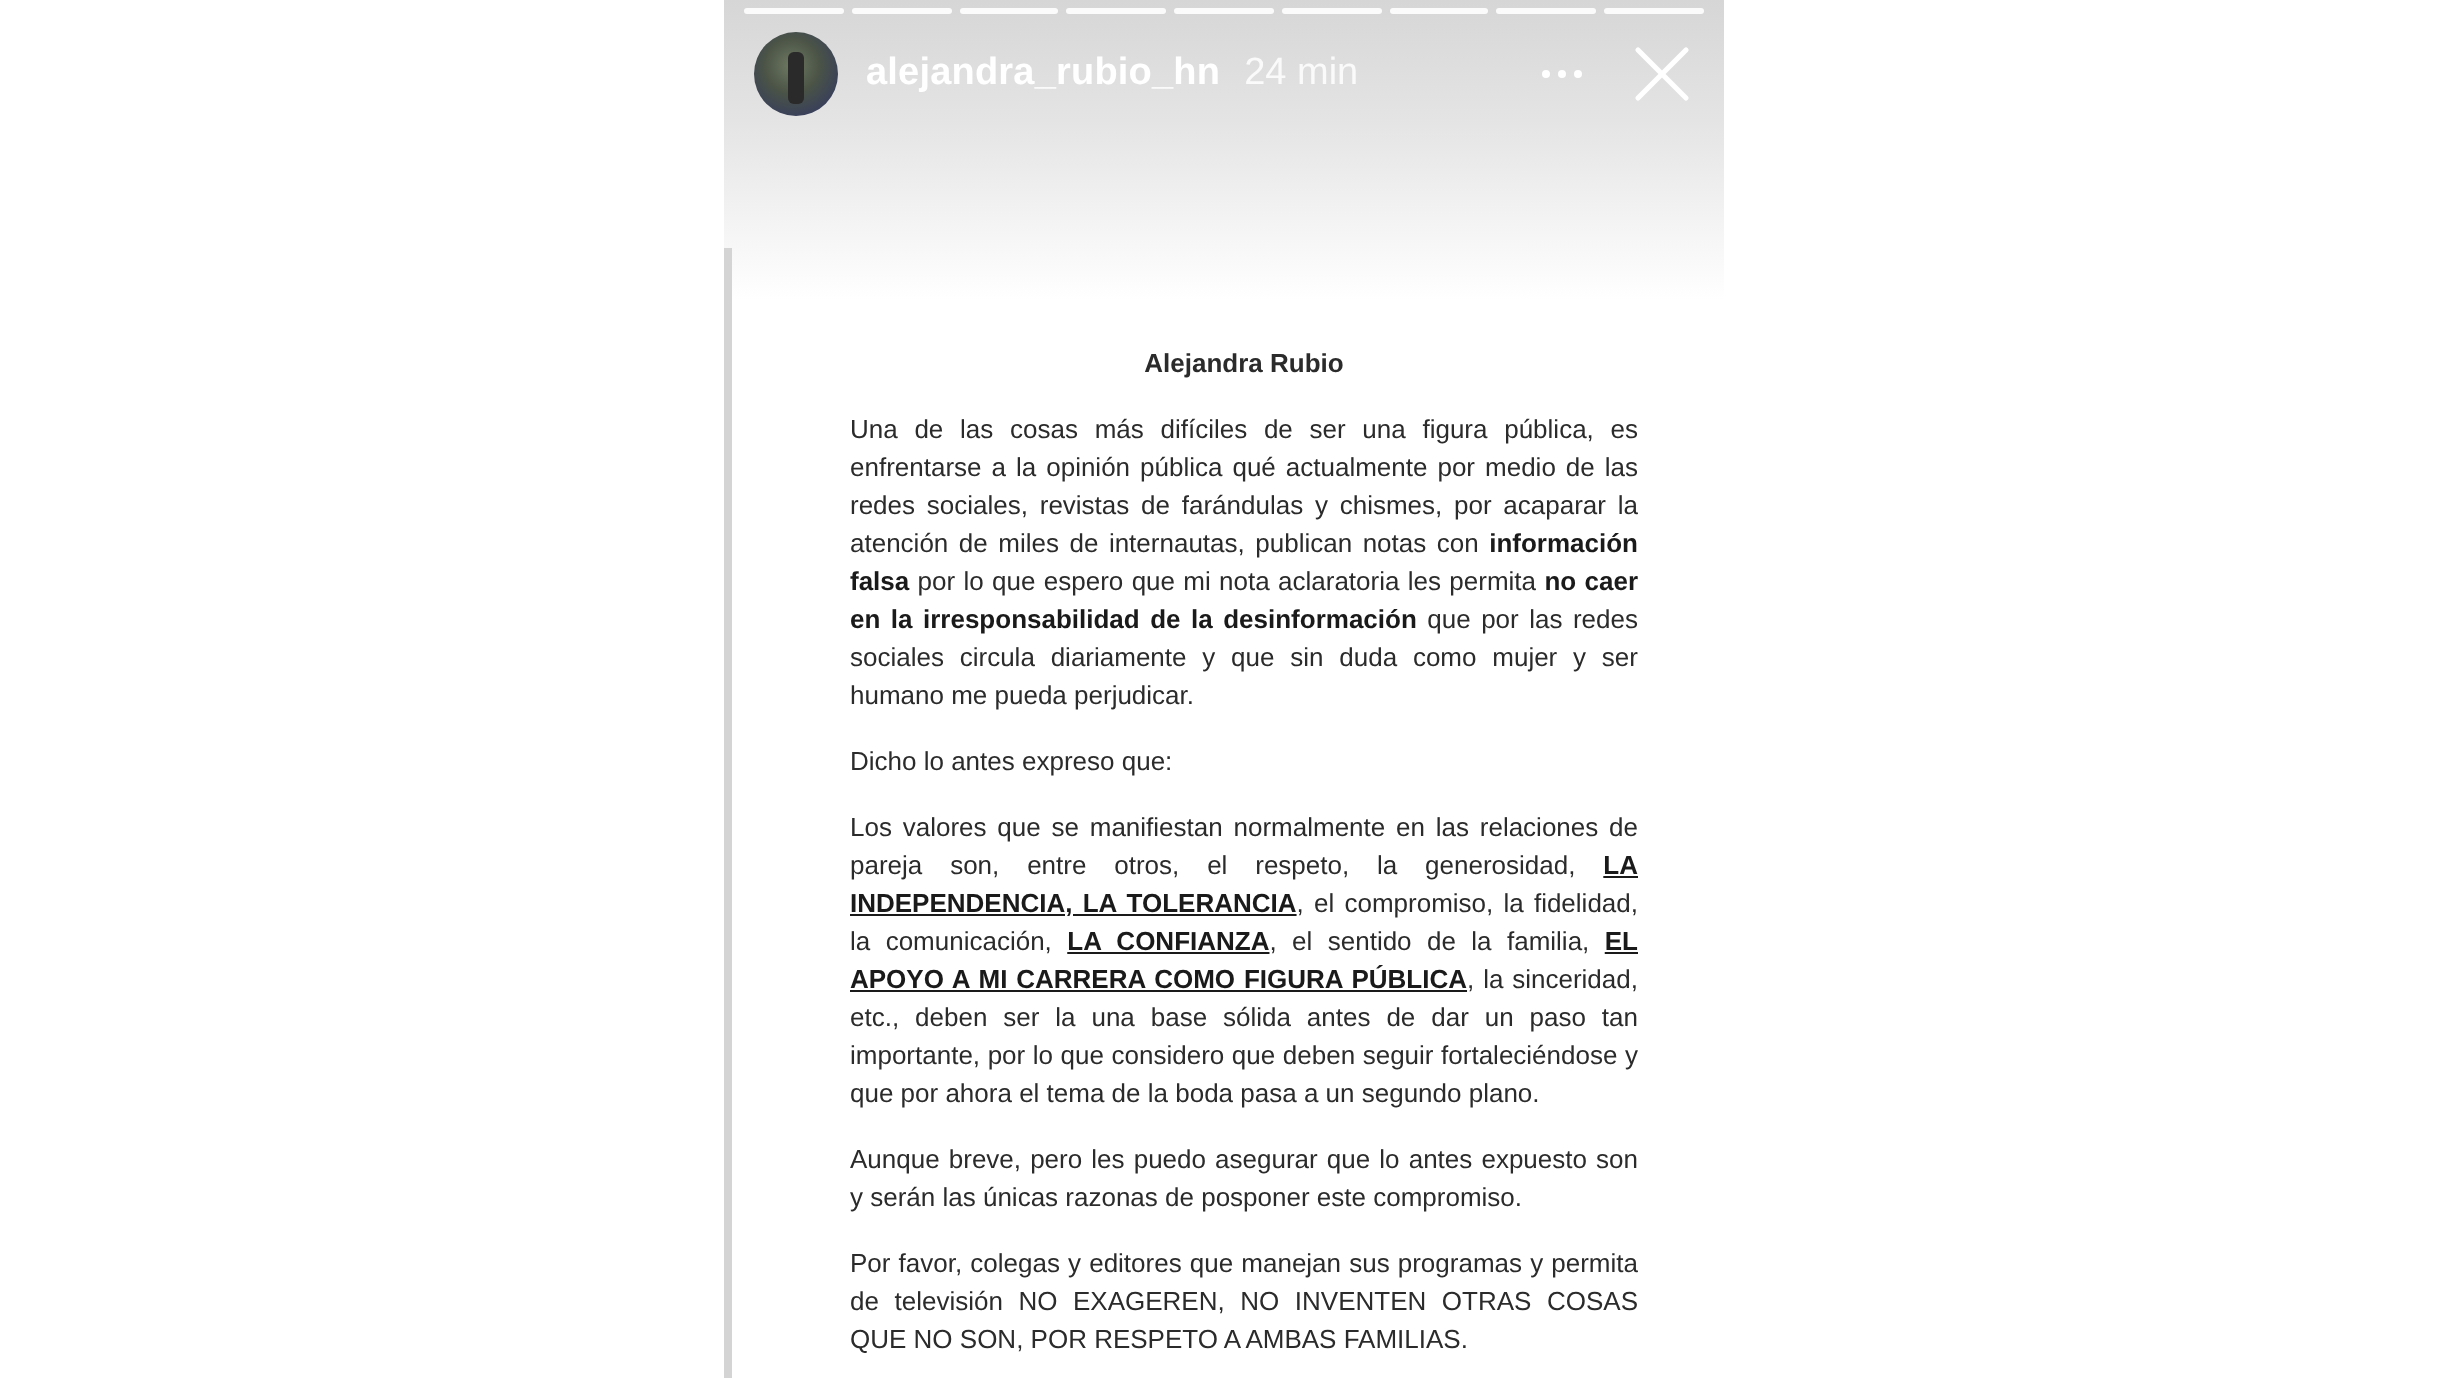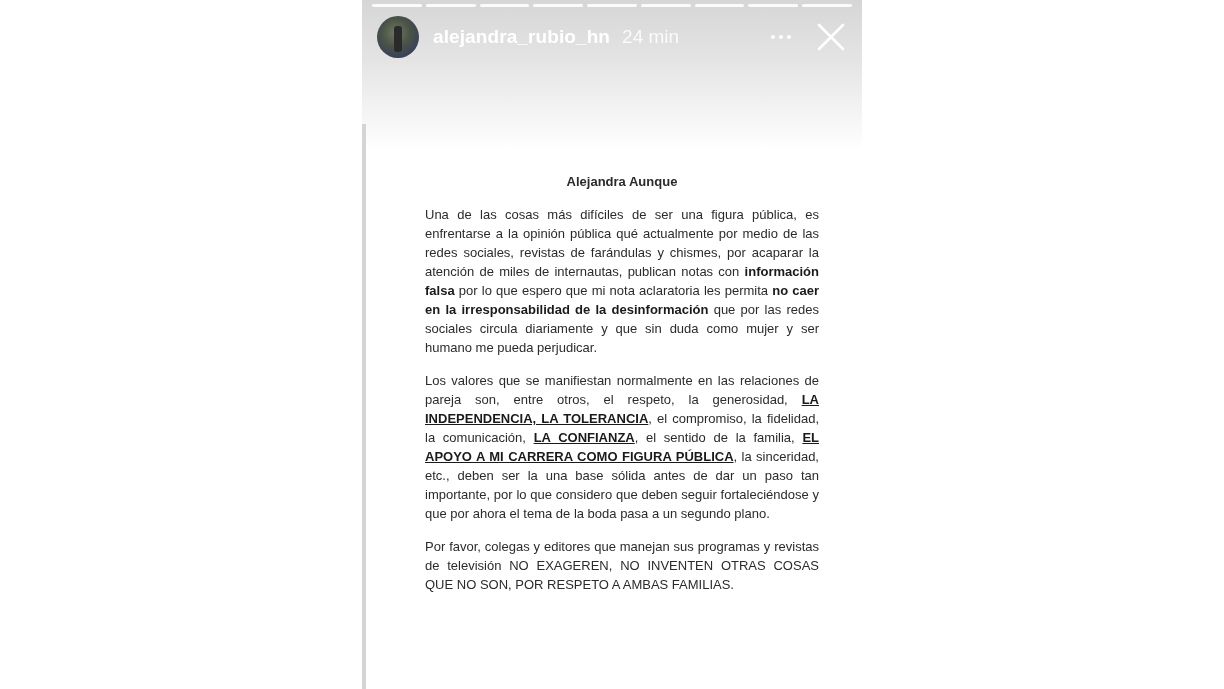--- a/index.html
+++ b/index.html
@@ -80,23 +80,25 @@
     </div>
     <div class="close-btn">
       <svg width="30" height="30" viewBox="0 0 30 30">
         <line x1="3" y1="3" x2="27" y2="27" stroke="#ffffff" stroke-width="2.6" stroke-linecap="round"></line>
         <line x1="27" y1="3" x2="3" y2="27" stroke="#ffffff" stroke-width="2.6" stroke-linecap="round"></line>
       </svg>
     </div>
   </div>
 
   <div class="doc">
-    <div class="doc-title">Alejandra Aunque</div>
+    <div class="doc-title">Alejandra Rubio</div>
 
     <p><span>Una de las cosas más difíciles de ser una figura pública, es enfrentarse a la opinión pública qué actualmente por medio de las redes sociales, revistas de farándulas y chismes, por acaparar la atención de miles de internautas, publican notas con </span><b>información falsa</b><span> por lo que espero que mi nota aclaratoria les permita </span><b>no caer en la irresponsabilidad de la desinformación</b><span> que por las redes sociales circula diariamente y que sin duda como mujer y ser humano me pueda perjudicar.</span></p>
 
+    <p>Dicho lo antes expreso que:</p>
 
     <p><span>Los valores que se manifiestan normalmente en las relaciones de pareja son, entre otros, el respeto, la generosidad, </span><b><u>LA INDEPENDENCIA, LA TOLERANCIA</u></b><span>, el compromiso, la fidelidad, la comunicación, </span><b><u>LA CONFIANZA</u></b><span>, el sentido de la familia, </span><b><u>EL APOYO A MI CARRERA COMO FIGURA PÚBLICA</u></b><span>, la sinceridad, etc., deben ser la una base sólida antes de dar un paso tan importante, por lo que considero que deben seguir fortaleciéndose y que por ahora el tema de la boda pasa a un segundo plano.</span></p>
 
+    <p>Aunque breve, pero les puedo asegurar que lo antes expuesto son y serán las únicas razonas de posponer este compromiso.</p>
 
-    <p>Por favor, colegas y editores que manejan sus programas y revistas de televisión NO EXAGEREN, NO INVENTEN OTRAS COSAS QUE NO SON, POR RESPETO A AMBAS FAMILIAS.</p>
+    <p>Por favor, colegas y editores que manejan sus programas y permita de televisión NO EXAGEREN, NO INVENTEN OTRAS COSAS QUE NO SON, POR RESPETO A AMBAS FAMILIAS.</p>
   </div>
 </div>
 
 </body></html>

